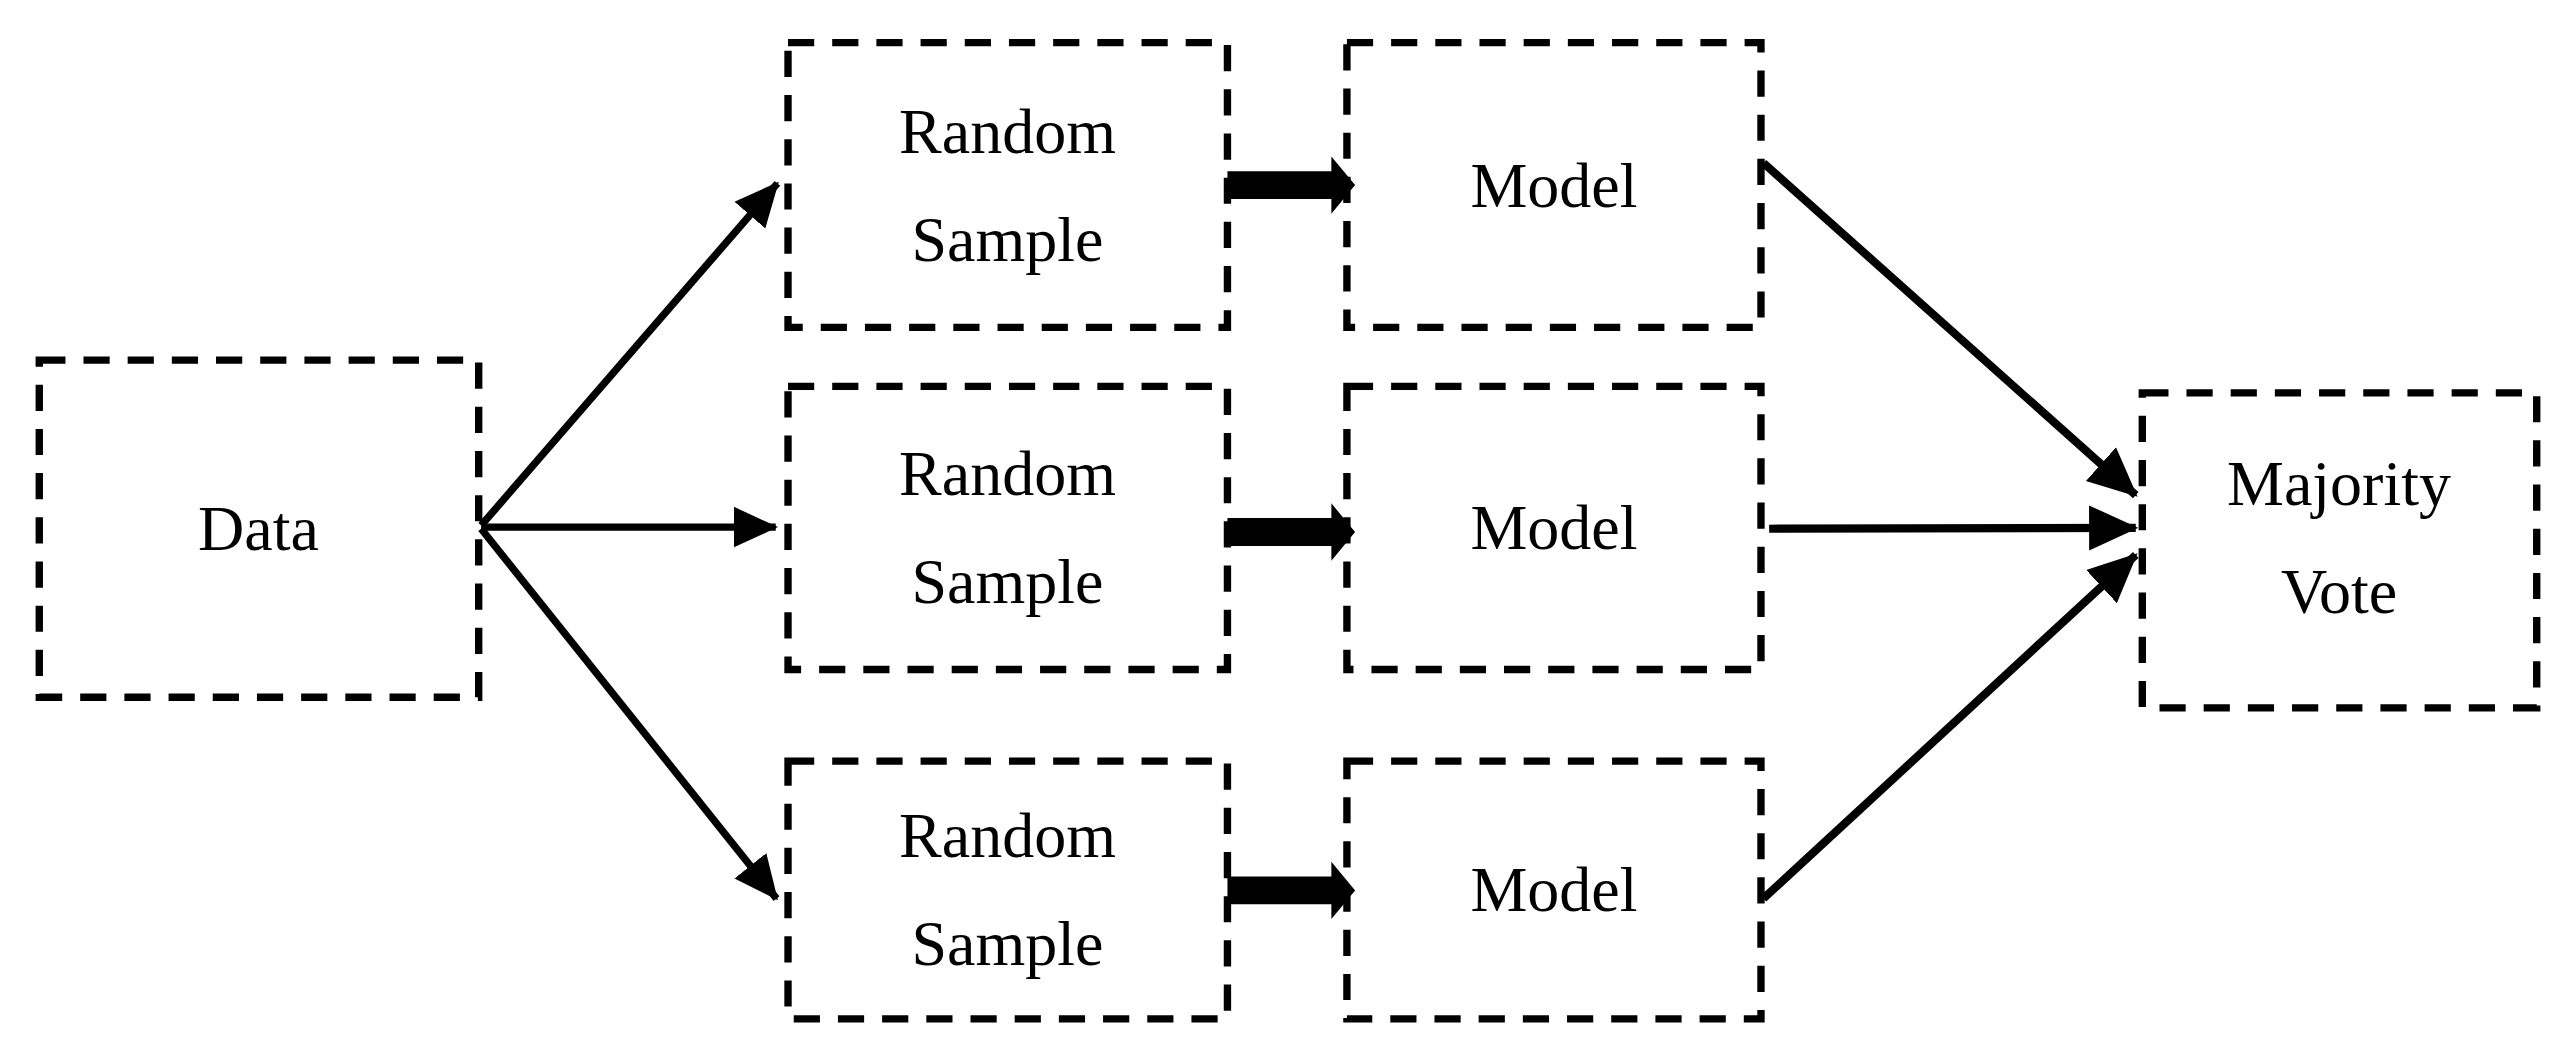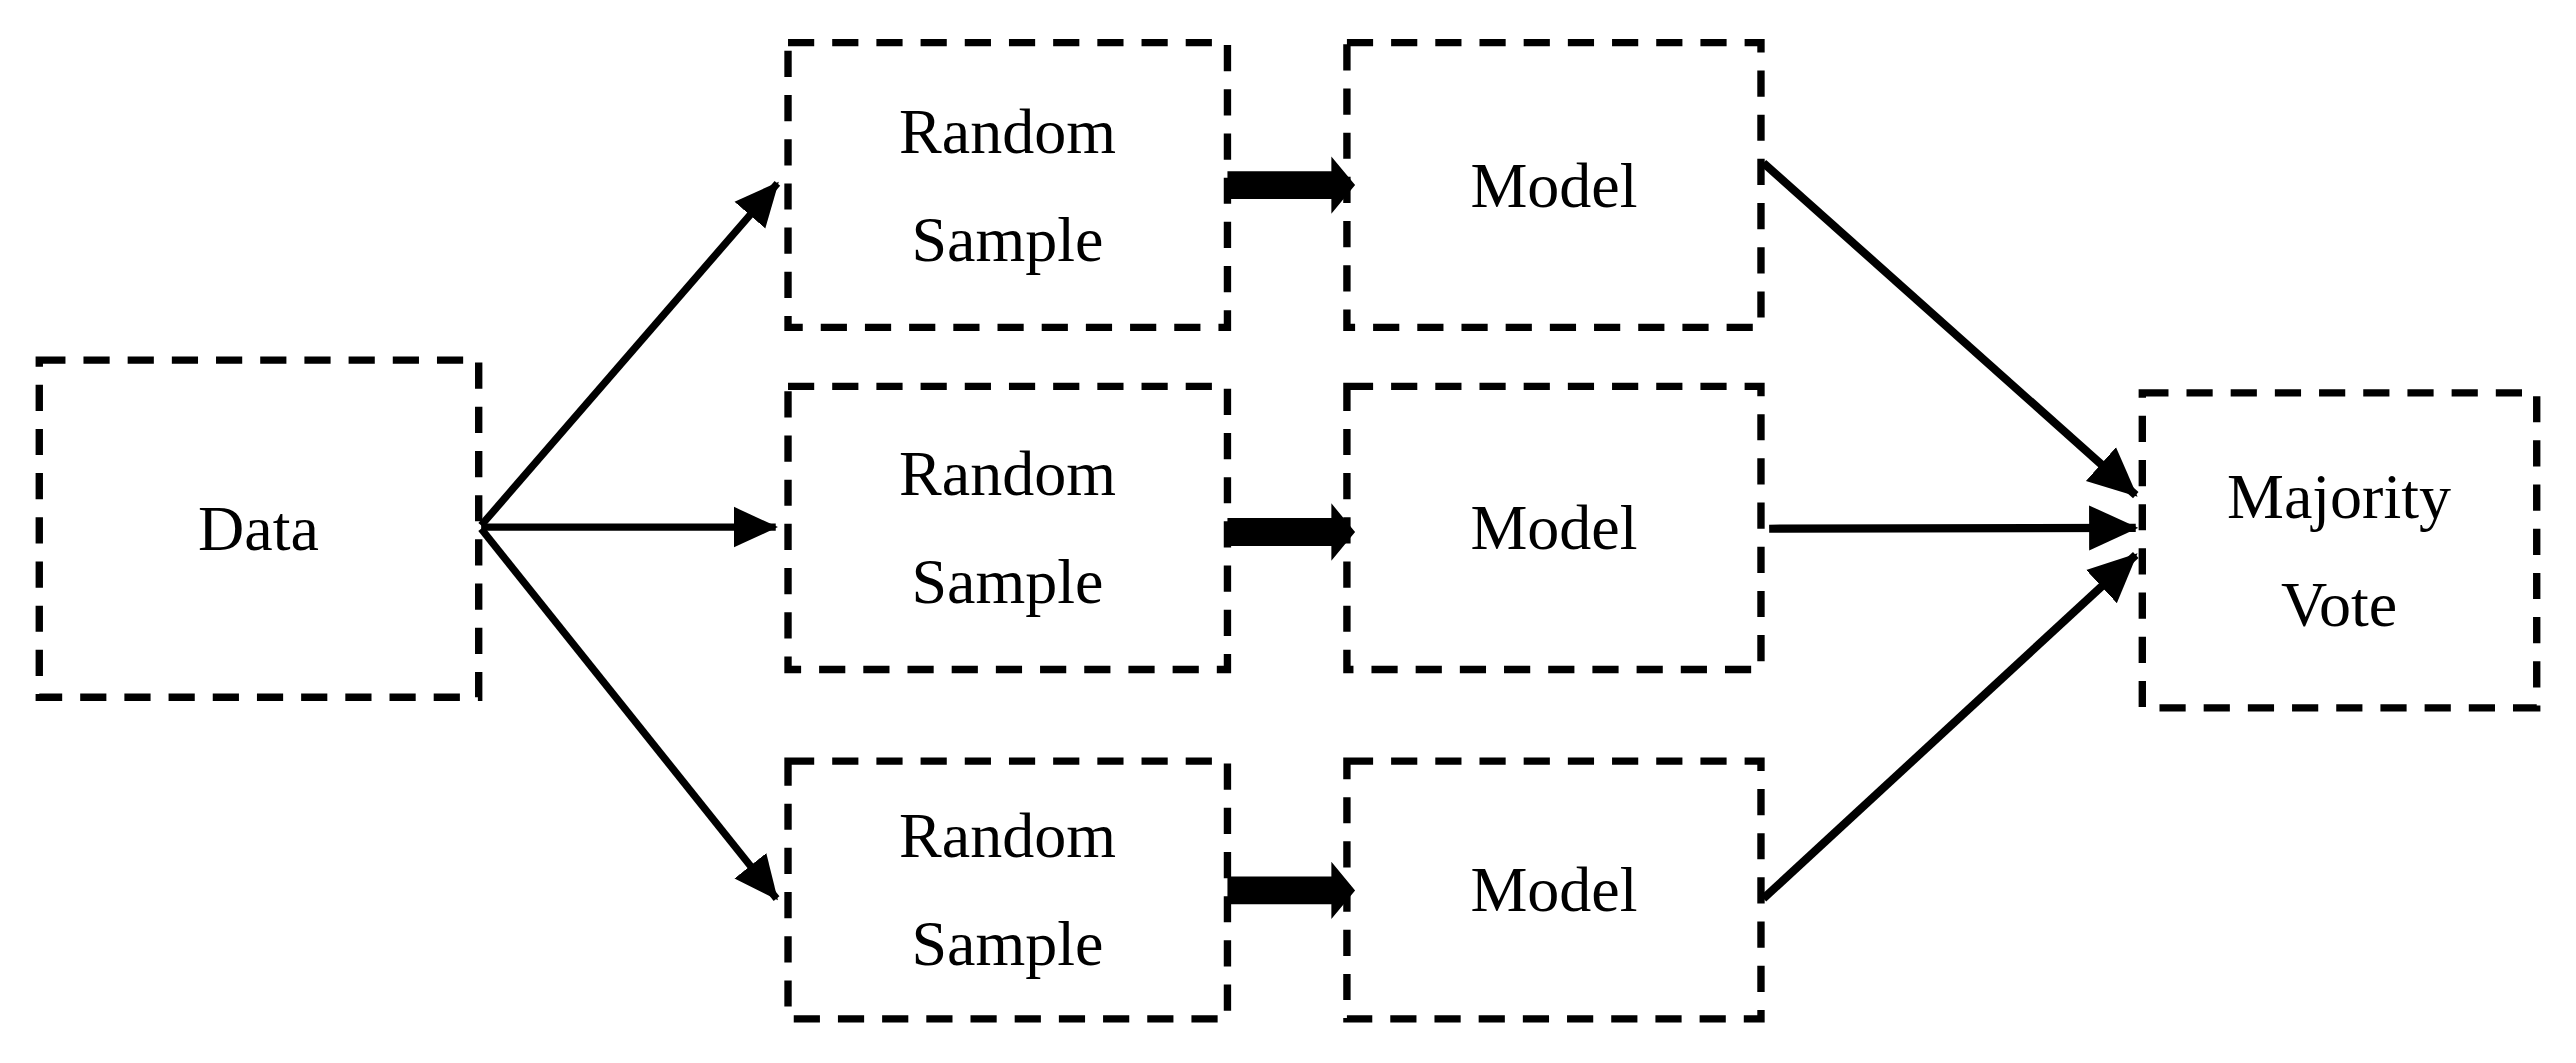--- a/index.html
+++ b/index.html
@@ -34,21 +34,21 @@
     pointer-events: none;
   }
   
   .lbl-data           { left: 39px;   top: 360px;  width: 439px; height: 337px; }
   .lbl-rs1            { left: 788px;  top: 43px;   width: 439px; height: 285px; }
   .lbl-rs2            { left: 788px;  top: 386px;  width: 439px; height: 283px; }
   .lbl-rs3            { left: 788px;  top: 761px;  width: 439px; height: 258px; }
   .lbl-m1             { left: 1347px; top: 43px;   width: 414px; height: 285px; }
   .lbl-m2             { left: 1347px; top: 386px;  width: 414px; height: 283px; }
   .lbl-m3             { left: 1347px; top: 761px;  width: 414px; height: 258px; }
-  .lbl-mv             { left: 2142px; top: 393px;  width: 394px; height: 315px; text-align: center; }
+  .lbl-mv             { left: 2142px; top: 380px;  width: 394px; height: 315px; text-align: center; }
 </style>
 </head>
 <body>
 
 <div id="stage">
 
   <svg id="arrow-layer" viewBox="0 0 3148 1300" xmlns="http://www.w3.org/2000/svg">
     <defs>
       <marker id="head" viewBox="0 0 10 10" refX="9.5" refY="5" markerWidth="6" markerHeight="6" orient="auto-start-reverse">
         <path d="M 0 0.4 L 10 5 L 0 9.6 z" fill="#000000"></path>

